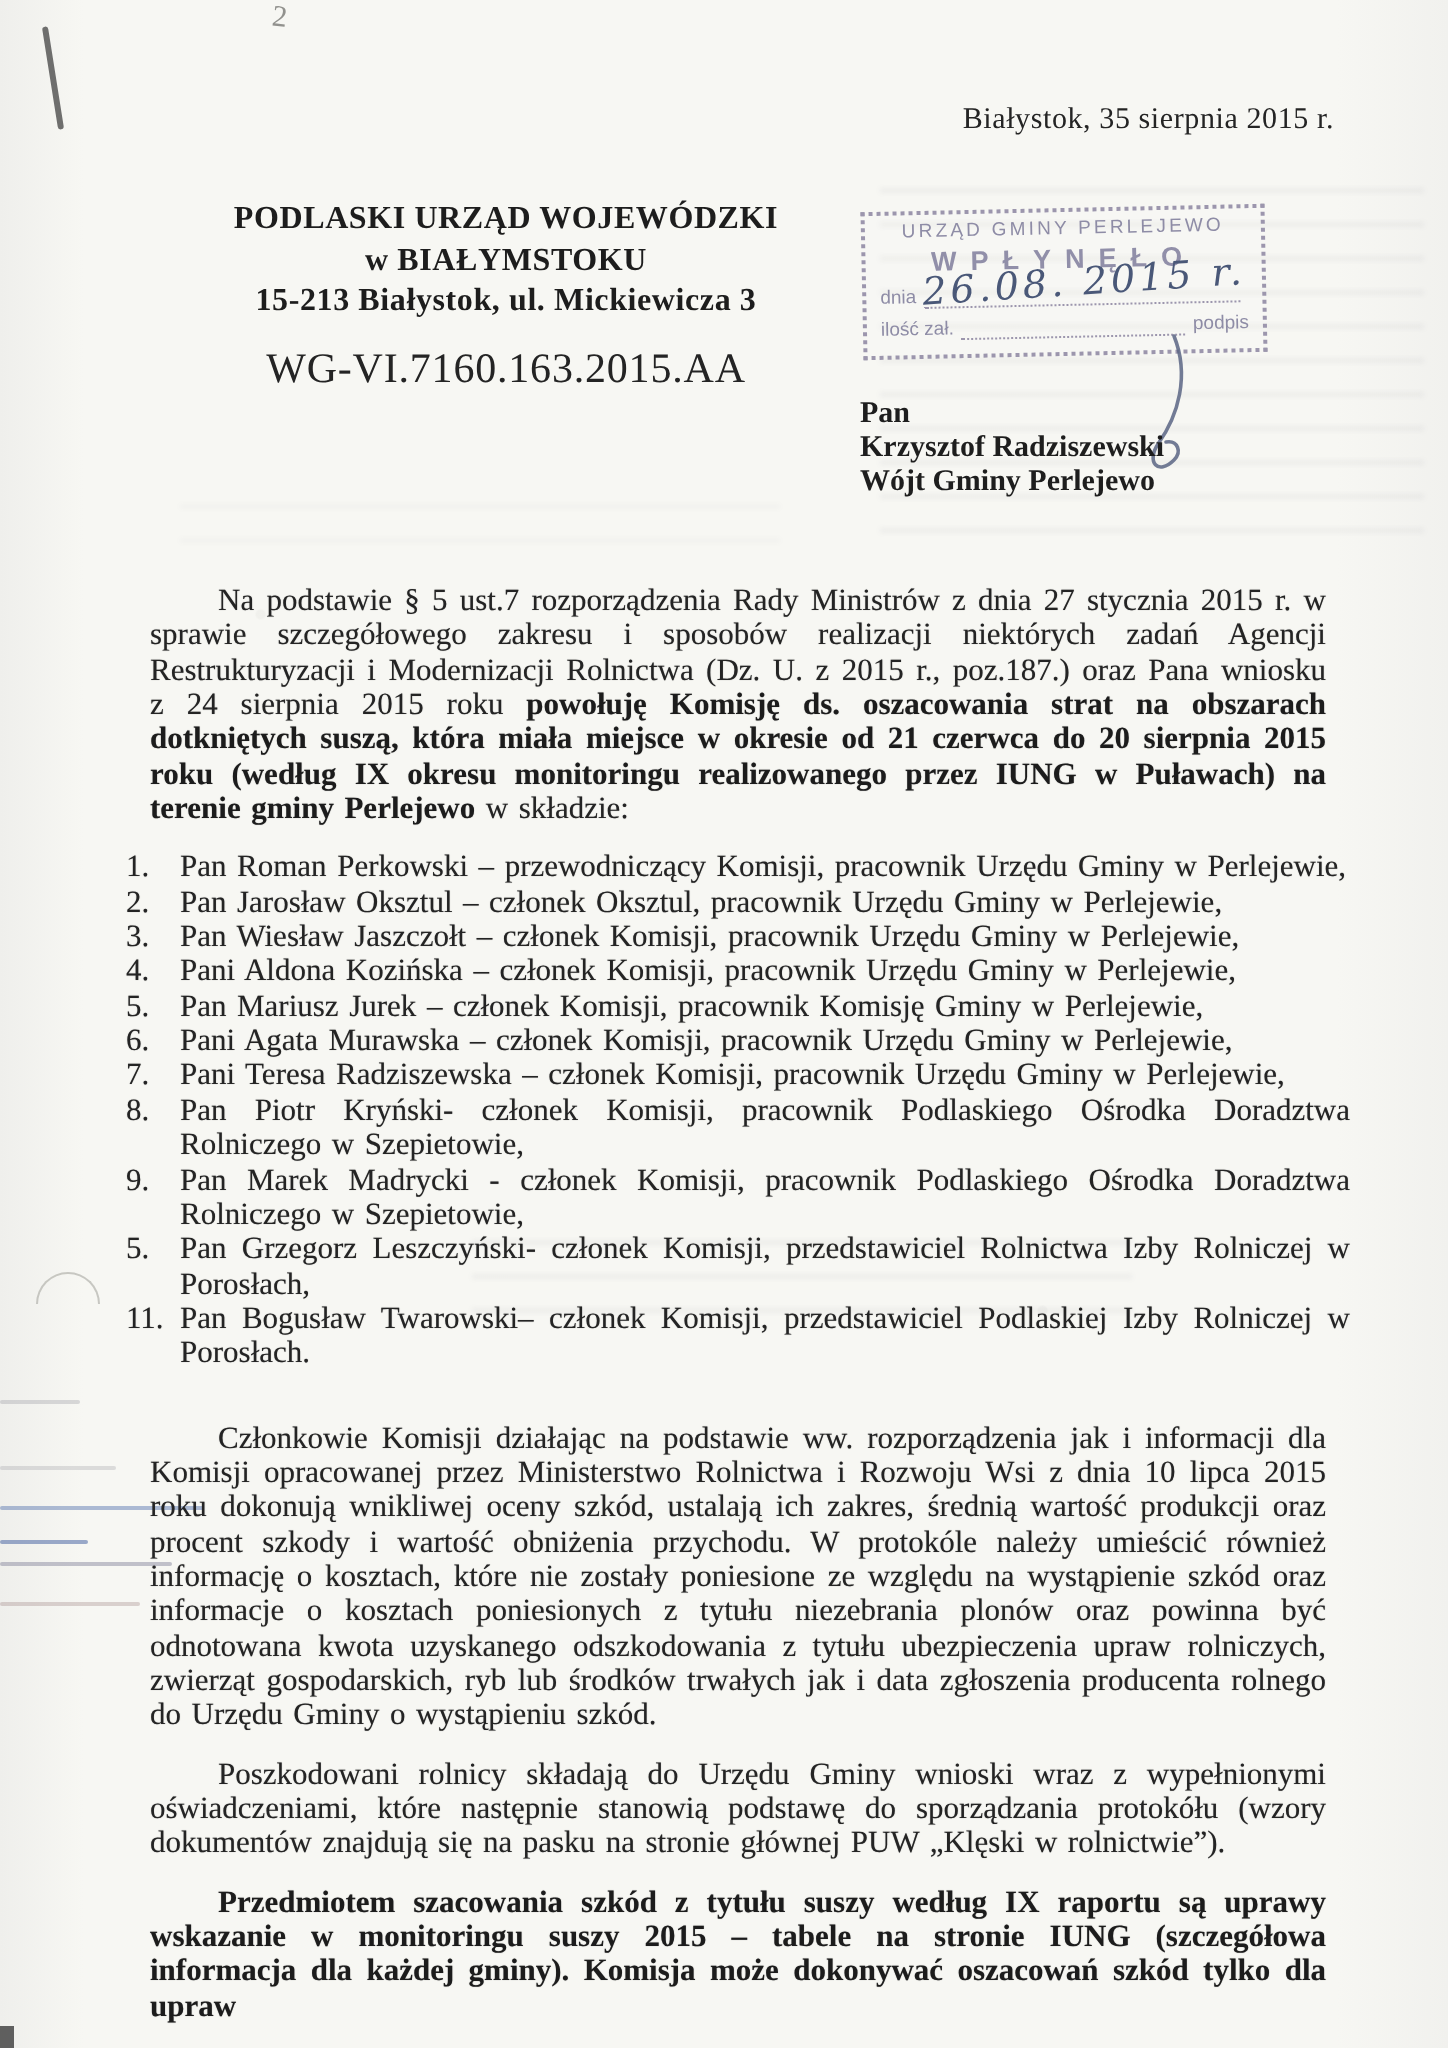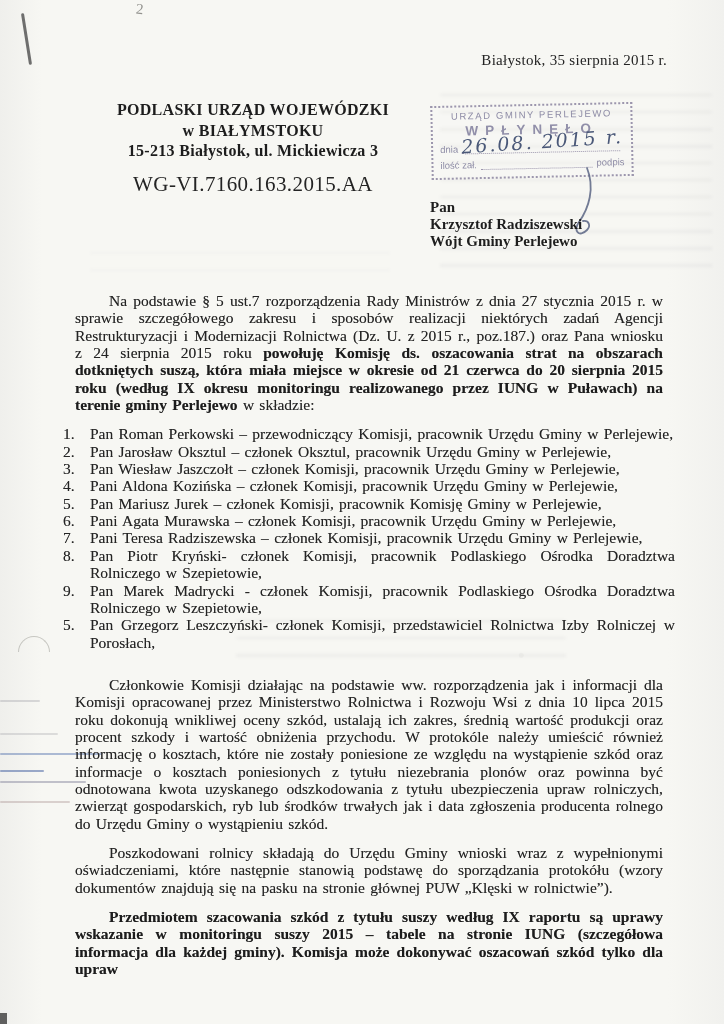--- a/index.html
+++ b/index.html
@@ -155,20 +155,24 @@
           <span class="mtext">Pan Piotr Kryński- członek Komisji, pracownik Podlaskiego Ośrodka Doradztwa Rolniczego w Szepietowie,</span>
         </div>
       <div class="mrow">
           <span class="mnum">9.</span>
           <span class="mtext">Pan Marek Madrycki - członek Komisji, pracownik Podlaskiego Ośrodka Doradztwa Rolniczego w Szepietowie,</span>
         </div>
       <div class="mrow">
           <span class="mnum">5.</span>
           <span class="mtext">Pan Grzegorz Leszczyński- członek Komisji, przedstawiciel Rolnictwa Izby Rolniczej w Porosłach,</span>
         </div>
+      <div class="mrow">
+          <span class="mnum">11.</span>
+          <span class="mtext">Pan Bogusław Twarowski– członek Komisji, przedstawiciel Podlaskiej Izby Rolniczej w Porosłach.</span>
+        </div>
     </div>
 
     <div class="gap"></div>
     <p>Członkowie Komisji działając na podstawie ww. rozporządzenia jak i informacji dla Komisji opracowanej przez Ministerstwo Rolnictwa i Rozwoju Wsi z dnia 10 lipca 2015 roku dokonują wnikliwej oceny szkód, ustalają ich zakres, średnią wartość produkcji oraz procent szkody i wartość obniżenia przychodu. W protokóle należy umieścić również informację o kosztach, które nie zostały poniesione ze względu na wystąpienie szkód oraz informacje o kosztach poniesionych z tytułu niezebrania plonów oraz powinna być odnotowana kwota uzyskanego odszkodowania z tytułu ubezpieczenia upraw rolniczych, zwierząt gospodarskich, ryb lub środków trwałych jak i data zgłoszenia producenta rolnego do Urzędu Gminy o wystąpieniu szkód.</p>
     <p>Poszkodowani rolnicy składają do Urzędu Gminy wnioski wraz z wypełnionymi oświadczeniami, które następnie stanowią podstawę do sporządzania protokółu (wzory dokumentów znajdują się na pasku na stronie głównej PUW „Klęski w rolnictwie”).</p>
     <p style="font-weight:bold;color:#1c1c1c;">Przedmiotem szacowania szkód z tytułu suszy według IX raportu są uprawy wskazanie w monitoringu suszy 2015 – tabele na stronie IUNG (szczegółowa informacja dla każdej gminy). Komisja może dokonywać oszacowań szkód tylko dla upraw</p>
   </div>
 
 </div>
 

